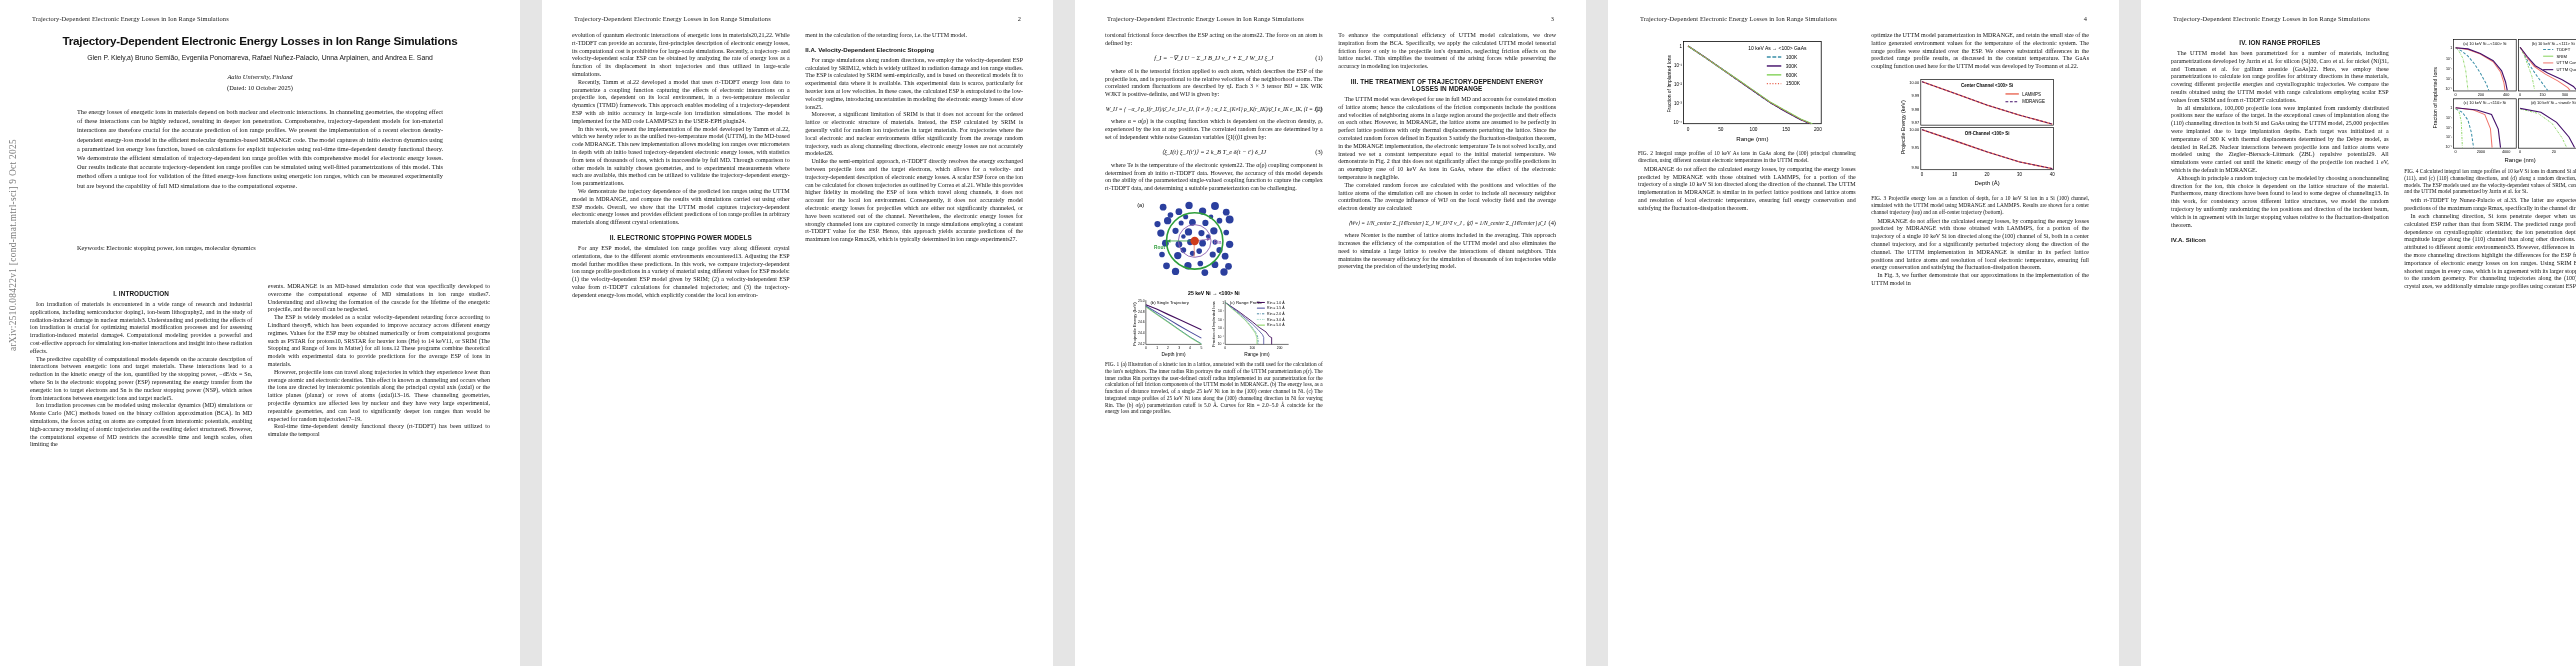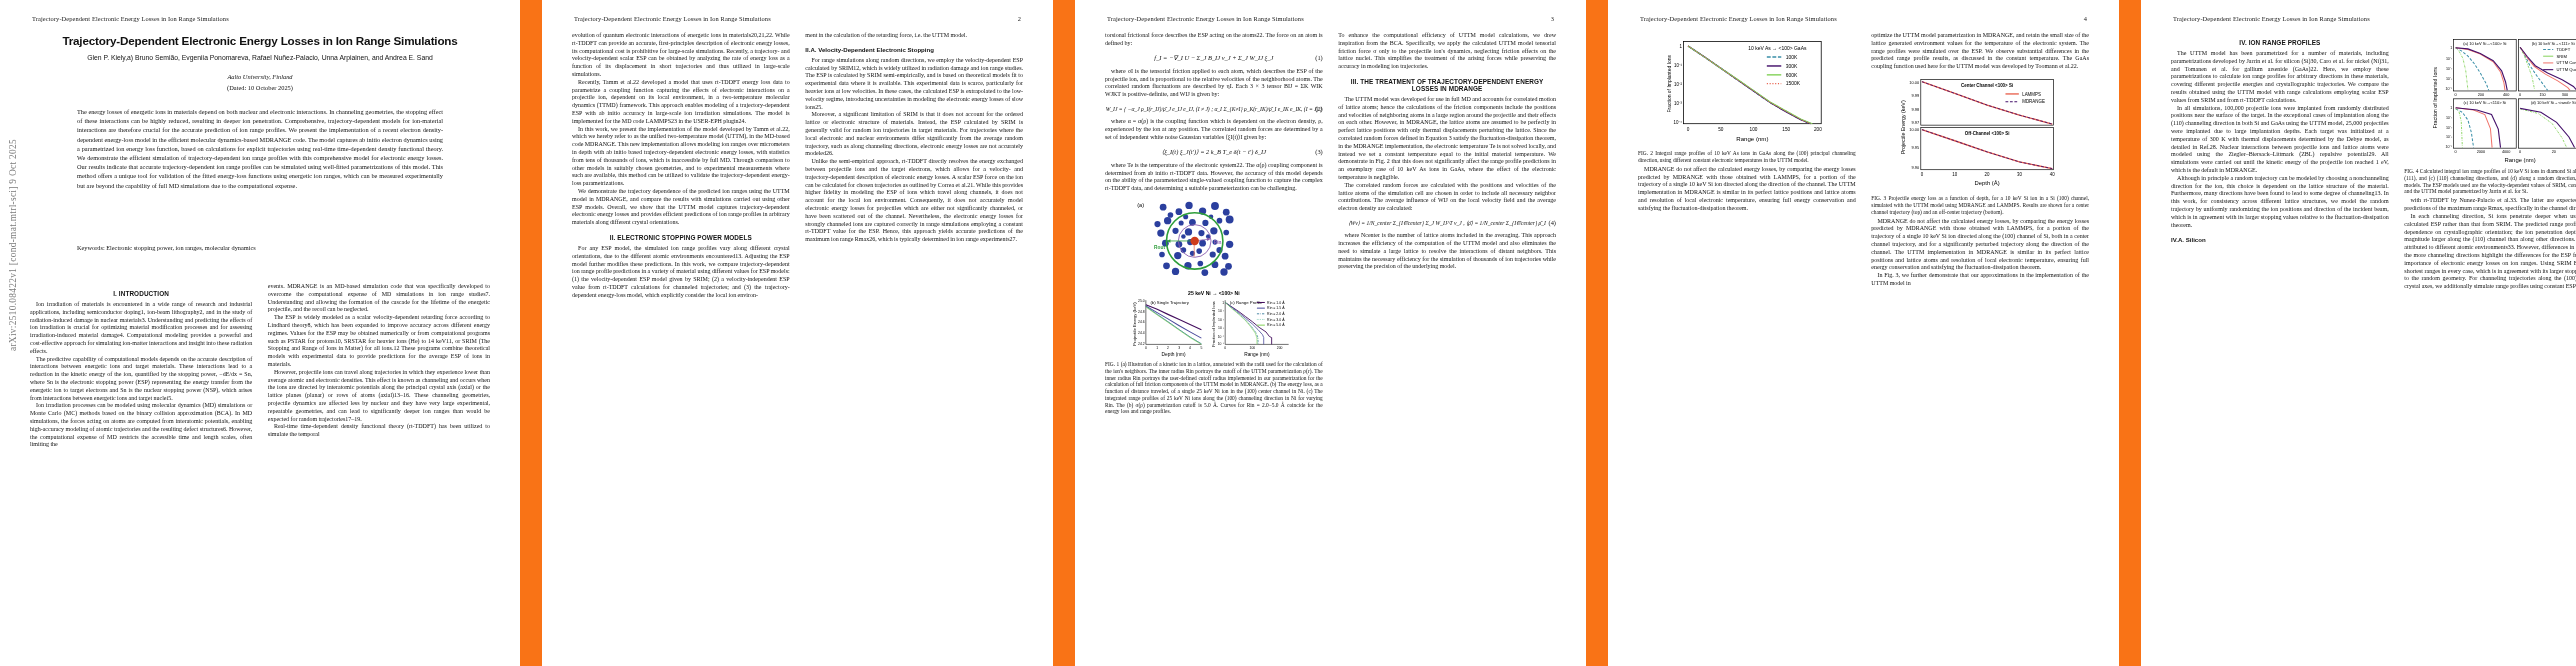--- a/index.html
+++ b/index.html
@@ -3,21 +3,21 @@
 <meta charset="utf-8">
 <style>
   * { box-sizing: border-box; }
   html, body {
     margin: 0; padding: 0;
     background: #6e6e6e;
     width: 2576px; height: 667px;
     overflow: hidden;
     font-family: "Liberation Serif", serif;
   }
-  #viewer { position: relative; width: 2576px; height: 667px; display: flex; gap: 22px; padding: 0; background: #f97316; }
+  #viewer { position: relative; width: 2576px; height: 667px; display: flex; gap: 22px; padding: 0; background: #e5e5e5; }
   .page {
     position: relative;
     width: 511px; height: 667px;
     background: #ffffff;
     flex: 0 0 511px;
     overflow: hidden;
     color: #111;
   }
   .page.first { width: 520px; flex: 0 0 520px; }
   .runhead {

